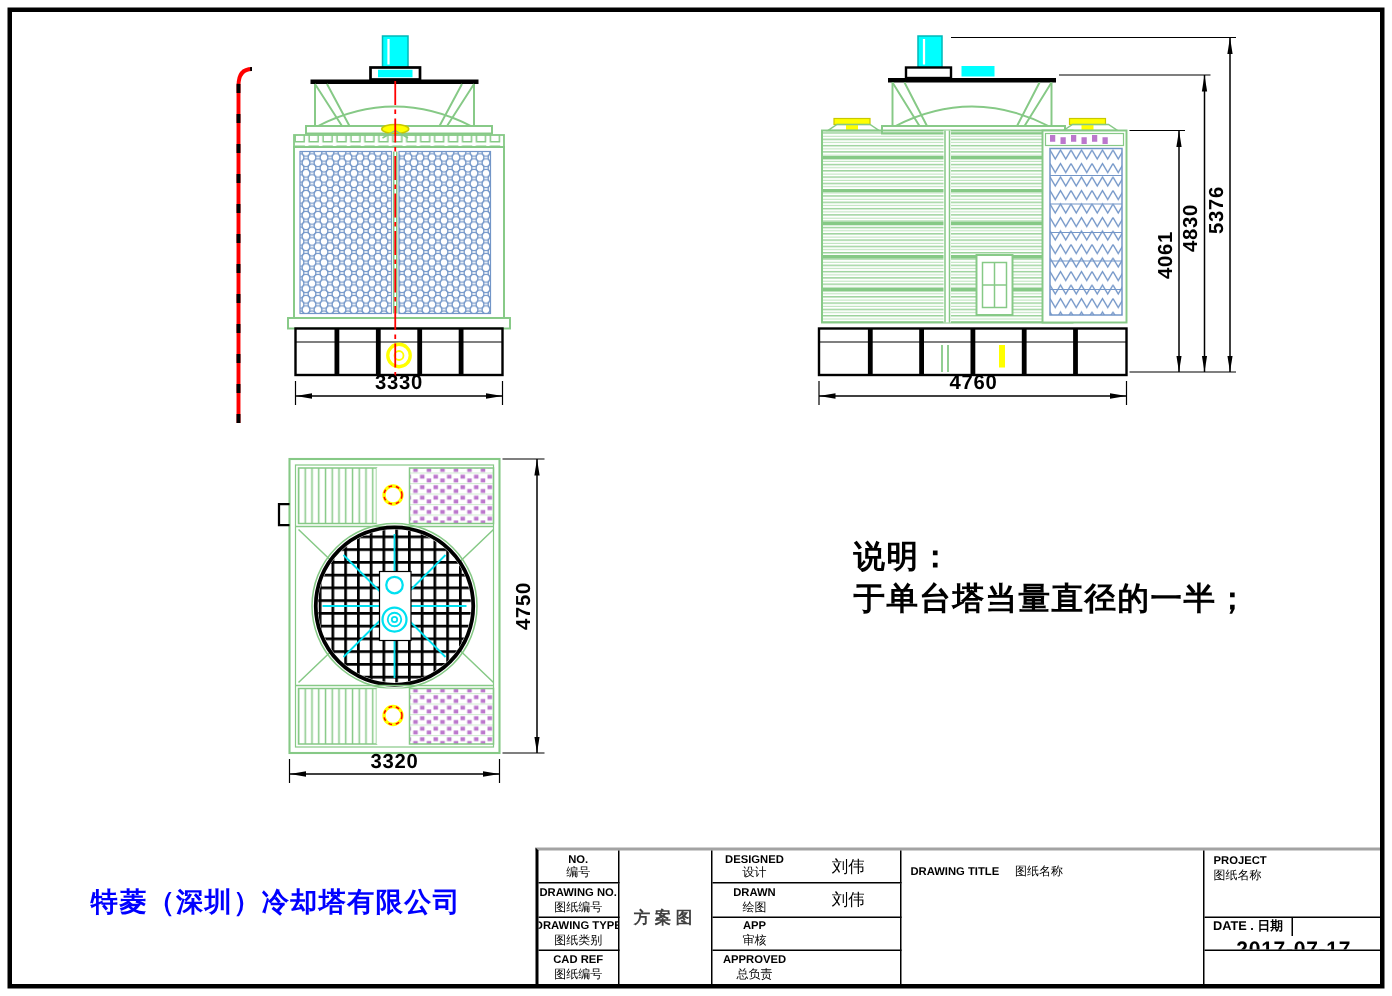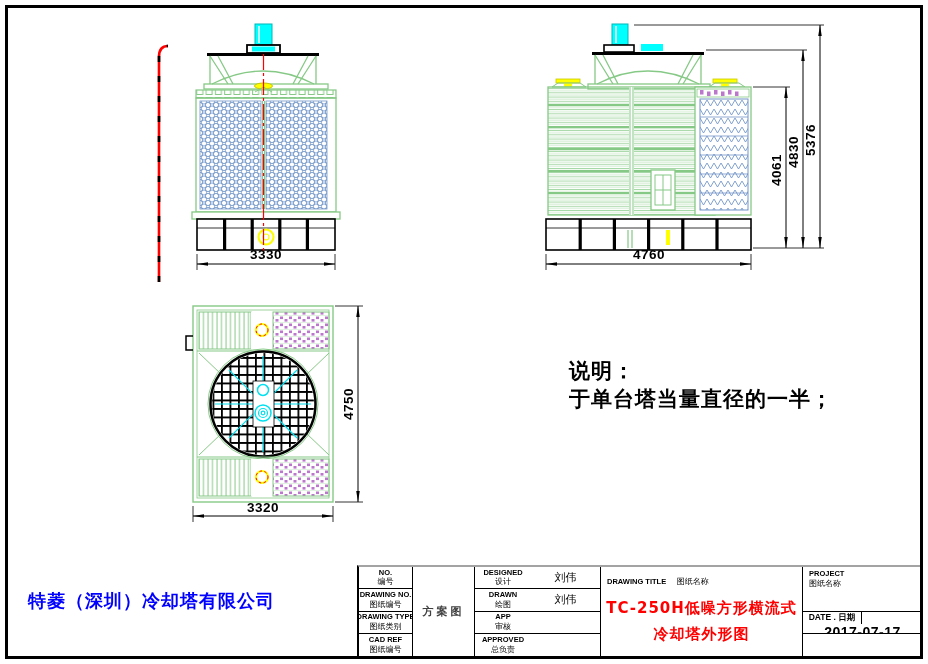--- a/index.html
+++ b/index.html
@@ -9,21 +9,21 @@
 
   
   .canvas{position:absolute;left:0;top:0;}
 
   
   .notes{position:absolute;left:569px;top:358px;width:340px;color:#000;
          font-family:"DejaVu Sans",sans-serif;font-weight:bold;font-size:21px;
          line-height:27.5px;letter-spacing:1px;}
 
   
-  .company{position:absolute;left:28px;top:589px;width:312px;text-align:left;
+  .company{position:absolute;left:28px;top:589px;width:312px;text-align:center;
            color:#0000ff;font-family:"DejaVu Sans",sans-serif;font-weight:bold;
            font-size:18px;letter-spacing:1px;white-space:nowrap;}
 
   
   .tblock{position:absolute;left:357px;top:565px;width:563px;height:91px;
           border-top:2px solid #a3a3a3;border-left:2px solid #000;background:#fff;
           display:grid;grid-template-columns:54px 62px 126px 202px 119px;
           grid-template-rows:repeat(4,1fr);box-sizing:border-box;}
   .cell{border-right:1px solid #000;border-bottom:1px solid #000;box-sizing:border-box;
         overflow:hidden;}
@@ -348,24 +348,20 @@
         <span class="zh">总负责</span>
       </span>
       <span class="signname"></span>
     </div>
 
     <div class="titlecell">
       <div class="titlelabel">
         <span class="en">DRAWING TITLE</span>
         <span class="zh">图纸名称</span>
       </div>
-      <div class="redtitle">
-        <div>TC-250H低噪方形横流式</div>
-        <div>冷却塔外形图</div>
-      </div>
     </div>
 
     <div class="cell projcell">
       <div class="projlabel">
         <span class="en">PROJECT</span>
         <span class="zh">图纸名称</span>
       </div>
     </div>
     <div class="cell kvrow" style="grid-row:3">
       <span class="kvlabel">DATE . 日期</span>

